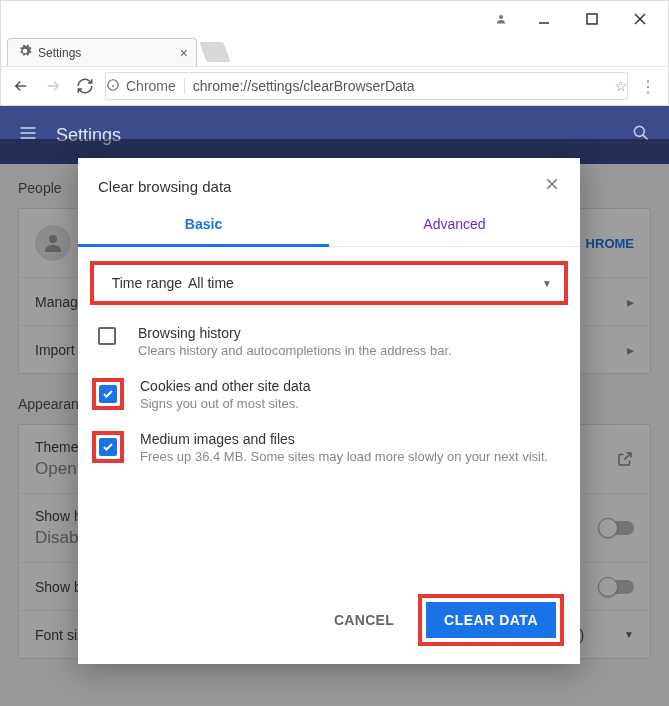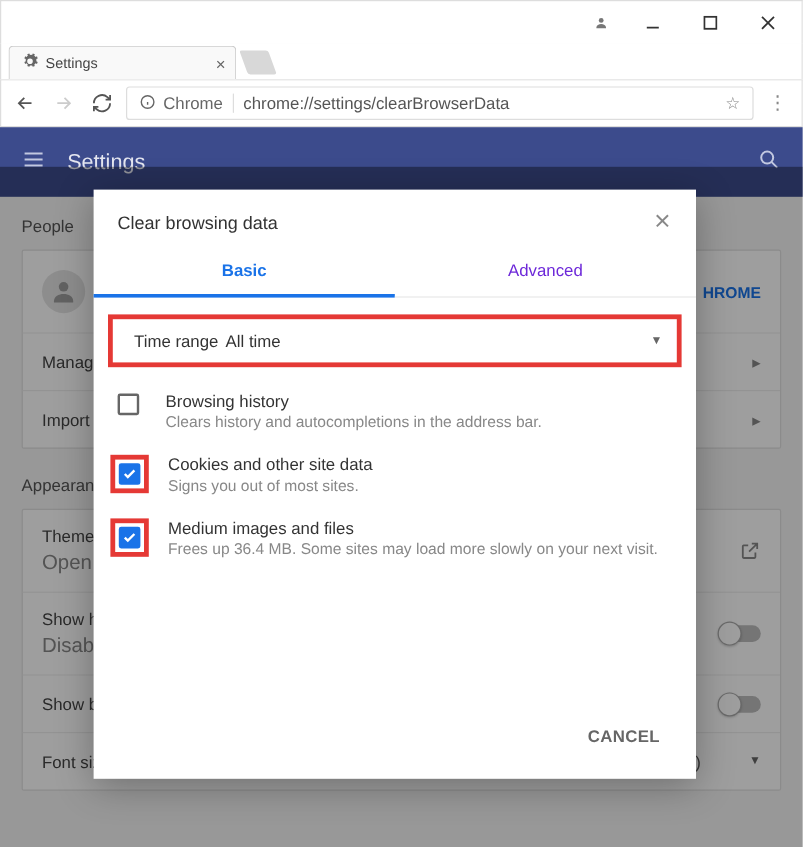--- a/index.html
+++ b/index.html
@@ -16,21 +16,21 @@
 .tab { background: #f9f9f9; border: 1px solid #ccc; border-bottom: none; border-radius: 4px 4px 0 0; height: 28px; display: flex; align-items: center; padding: 0 10px; font-size: 12px; color: #444; width: 190px; position: relative; }
 .tab .gear { margin-right: 6px; color: #666; }
 .tab .close { position: absolute; right: 8px; color: #666; font-size: 14px; }
 .newtab { width: 24px; height: 20px; background: #d8d8d8; margin-left: 6px; margin-bottom: 4px; transform: skewX(20deg); border-radius: 2px;}
 
 
 .toolbar { height: 40px; background: #fff; border: 1px solid #ddd; border-top-color: #e4e4e4; display: flex; align-items: center; padding: 0 8px; gap: 8px; }
 .toolbar svg { color: #666; }
 .nav-btn { width: 24px; height: 24px; display: flex; align-items: center; justify-content: center; }
 .nav-btn.disabled svg { color: #bbb; }
-.omnibox { flex: 1; height: 28px; border: 1px solid #ddd; border-radius: 3px; display: flex; align-items: center; padding: 0 10px; font-size: 14px; color: #555; }
+.omnibox { flex: 1; height: 28px; border: 1px solid #ddd; border-radius: 3px; display: flex; align-items: center; padding: 0 0; font-size: 14px; color: #555; }
 .omnibox .chrome-label { color: #666; border-right: 1px solid #ddd; padding-right: 8px; margin-right: 8px;}
 .omnibox .secure-icon { margin-right: 6px; color: #666; }
 .omnibox .star { margin-left: auto; color: #888; }
 .menu-dots { width: 24px; display: flex; align-items: center; justify-content: center; color: #888; }
 
 
 .settings-header { height: 58px; background: #3c4b8c; display: flex; align-items: center; padding: 0 18px; color: #fff; }
 .hamburger { margin-right: 18px; }
 .hamburger svg { color: #c2c8e0; }
 .settings-header .title { font-size: 18px; color: #e4e6f0; }
@@ -294,14 +294,17 @@
       </div>
     </div>
     <div class="option-body">
       <div class="otitle">Medium images and files</div>
       <div class="odesc">Frees up 36.4 MB. Some sites may load more slowly on your next visit.</div>
     </div>
   </div>
 
   <div class="actions">
     <button class="btn-cancel">CANCEL</button>
+    <div class="btn-primary-wrap">
+      <button class="btn-primary">CLEAR DATA</button>
+    </div>
   </div>
 </div>
 
 </body></html>

